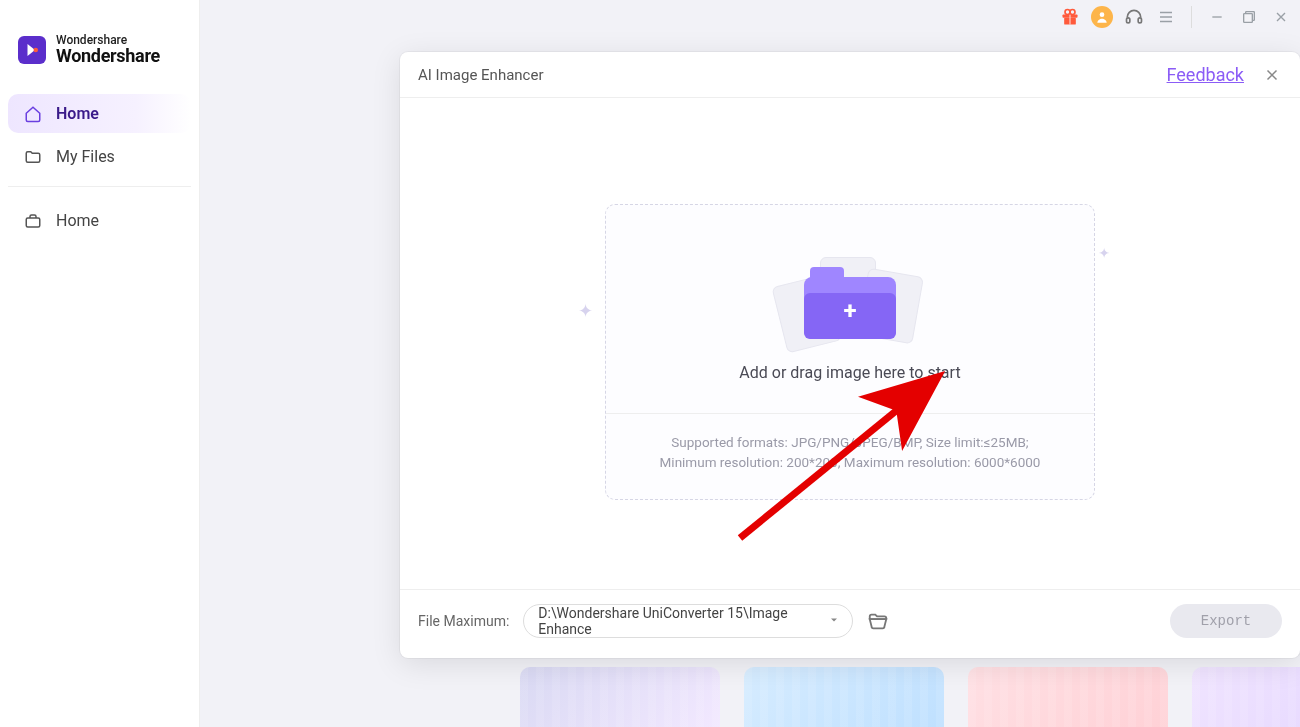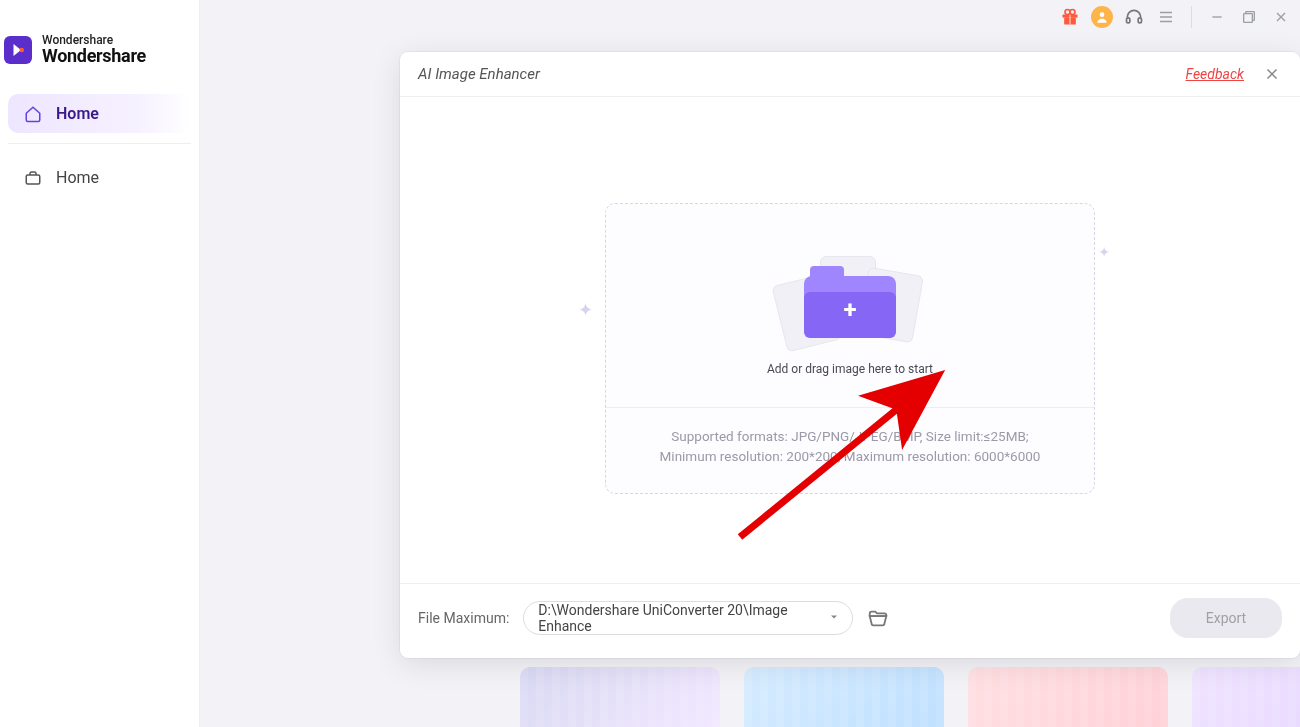--- a/index.html
+++ b/index.html
@@ -1,20 +1,20 @@
 <!DOCTYPE html>
 <html><head>
 <meta charset="utf-8">
 <style>
   *{box-sizing:border-box;margin:0;padding:0;font-family:-apple-system,"Segoe UI",Roboto,Arial,sans-serif;}
   html,body{width:1300px;height:727px;overflow:hidden;background:#f3f3f7;}
   
   .app{display:flex;width:100%;height:100%;}
   .sidebar{width:200px;background:#fff;border-right:1px solid #eee;padding-top:30px;}
-  .brand{display:flex;align-items:center;gap:10px;padding:4px 16px 28px 4px;}
+  .brand{display:flex;align-items:center;gap:10px;padding:4px 16px 28px 18px;}
   .brand-logo{width:28px;height:28px;border-radius:6px;background:#5b2ecb;position:relative;display:flex;align-items:center;justify-content:center;}
   .brand-logo svg{width:18px;height:18px;}
   .brand-text{line-height:1.05;}
   .brand-text .top{font-size:12px;color:#222;font-weight:500;}
   .brand-text .bot{font-size:18px;color:#111;font-weight:700;letter-spacing:-0.3px;}
   .nav{padding:1px 8px;}
   .nav-item{display:flex;align-items:center;gap:14px;padding:10px 16px;border-radius:10px;font-size:16px;color:#444;cursor:pointer;margin-bottom:4px;}
   .nav-item.active{background:linear-gradient(90deg,#eee6ff,#f6f1ff 70%,#fff);color:#3a1a8a;font-weight:600;}
   .nav-icon{width:18px;height:18px;color:#555;}
   .nav-item.active .nav-icon{color:#6a3fe0;}
@@ -42,52 +42,52 @@
   .bg-n{position:absolute;left:14px;color:#555;font-size:15px;}
   
   .thumbs{position:absolute;left:320px;bottom:0;display:flex;gap:24px;}
   .thumb{width:200px;height:60px;border-radius:10px 10px 0 0;background:linear-gradient(135deg,#d9d9f3,#f2e8ff);overflow:hidden;position:relative;}
   .thumb.t2{background:linear-gradient(135deg,#d6ecff,#bfe0ff);}
   .thumb.t3{background:linear-gradient(135deg,#ffe0e4,#ffd1d6);}
   .thumb.t4{background:linear-gradient(135deg,#f0e4ff,#e4d6ff);}
   .thumb::before{content:"";position:absolute;inset:0;background:repeating-linear-gradient(90deg,rgba(255,255,255,.4) 0 8px,transparent 8px 16px);opacity:.25;}
   
   .modal{position:absolute;left:200px;top:52px;width:900px;height:606px;background:#fff;border-radius:8px;box-shadow:0 6px 30px rgba(0,0,0,.10),0 0 0 1px rgba(0,0,0,.04);display:flex;flex-direction:column;}
-  .modal-head{display:flex;align-items:center;justify-content:space-between;padding:12px 18px;border-bottom:1px solid #eee;font-style:italic;}
+  .modal-head{display:flex;align-items:center;justify-content:space-between;padding:12px 18px;border-bottom:1px solid #eee;}
   .modal-title{font-size:15px;color:#555;}
   .modal-head-right{display:flex;align-items:center;gap:18px;}
-  .feedback{font-size:14px;color:#ef4444;text-decoration:underline;cursor:pointer;}
+  .feedback{font-size:18px;color:#8b5cf6;text-decoration:underline;cursor:pointer;}
   .close-x{color:#888;cursor:pointer;width:20px;height:20px;display:flex;align-items:center;justify-content:center;}
   .modal-body{flex:1;position:relative;display:flex;align-items:flex-start;justify-content:center;padding-top:106px;}
   .dropzone{width:490px;border:1px dashed #d6d6e5;border-radius:10px;background:#fdfdff;padding:42px 28px 26px 28px;text-align:center;}
   .folder-illustration{height:92px;display:flex;align-items:flex-end;justify-content:center;margin-bottom:24px;position:relative;}
   .ghost-page{position:absolute;width:56px;height:68px;border-radius:6px;background:#f0f0f6;border:1px solid #e6e6ef;}
   .ghost-page.g1{transform:rotate(-14deg) translate(-44px,-2px);}
   .ghost-page.g2{transform:rotate(10deg) translate(40px,-6px);}
   .ghost-page.g3{transform:translate(-2px,-14px);}
   .folder{position:relative;width:92px;height:62px;}
   .folder-back{position:absolute;inset:0;background:#9f86ff;border-radius:8px;}
   .folder-tab{position:absolute;top:-10px;left:6px;width:34px;height:14px;background:#9f86ff;border-radius:4px 4px 0 0;}
   .folder-front{position:absolute;left:0;right:0;bottom:0;height:46px;background:#8566f5;border-radius:6px;}
   .folder-plus{position:absolute;left:50%;bottom:14px;transform:translateX(-50%);color:#fff;font-size:24px;font-weight:700;}
   .sparkle{position:absolute;color:#d7d3ee;font-size:18px;}
   .sparkle.s1{left:-56px;bottom:18px;}
   .sparkle.s2{right:-44px;top:-2px;font-size:14px;}
-  .drop-title{font-size:12px;color:#4a4a55;margin-bottom:31px;}
+  .drop-title{font-size:16px;color:#4a4a55;margin-bottom:31px;}
   .drop-sep{height:1px;background:#eee;margin:0 -28px 18px -28px;}
   .drop-hint{font-size:13.5px;color:#9a9aa8;line-height:1.5;padding:0 8px;}
   
   .arrow{position:absolute;left:330px;top:265px;pointer-events:none;}
   .modal-foot{display:flex;align-items:center;gap:14px;padding:14px 18px 20px 18px;border-top:1px solid #eee;}
   .foot-label{font-size:14px;color:#666;}
   .path-select{flex:0 0 330px;height:34px;border:1px solid #ddd;border-radius:18px;padding:0 34px 0 14px;font-size:14px;color:#444;background:#fff;position:relative;display:flex;align-items:center;cursor:pointer;}
   .path-select .caret{position:absolute;right:12px;color:#888;}
   .open-folder{width:22px;height:22px;color:#777;cursor:pointer;}
   .spacer{flex:1;}
-  .export-btn{width:112px;height:40px;border:none;border-radius:18px;background:#e9e9ef;color:#a0a0aa;font-size:14px;cursor:not-allowed;}
+  .export-btn{width:112px;height:34px;border:none;border-radius:18px;background:#e9e9ef;color:#a0a0aa;font-size:14px;cursor:not-allowed;font-family:Liberation Mono, monospace;}
 </style>
 </head>
 <body>
 
 <div class="app">
 
   <aside class="sidebar">
     <div class="brand">
       <div class="brand-logo">
         <svg viewBox="0 0 24 24" fill="none">
@@ -99,20 +99,26 @@
         <div class="top">Wondershare</div>
         <div class="bot">Wondershare</div>
       </div>
     </div>
     <nav class="nav">
       <div class="nav-item active">
         <svg class="nav-icon" viewBox="0 0 24 24" fill="none" stroke="currentColor" stroke-width="2">
             <path d="M3 11l9-8 9 8v9a2 2 0 0 1-2 2H5a2 2 0 0 1-2-2z"></path>
           </svg>
         <span>Home</span>
+      </div>
+      <div class="nav-item">
+        <svg class="nav-icon" viewBox="0 0 24 24" fill="none" stroke="currentColor" stroke-width="2">
+            <path d="M3 7a2 2 0 0 1 2-2h4l2 2h8a2 2 0 0 1 2 2v8a2 2 0 0 1-2 2H5a2 2 0 0 1-2-2z"></path>
+          </svg>
+        <span>My Files</span>
       </div>
       <div class="nav-divider"></div>
       <div class="nav-item">
         <svg class="nav-icon" viewBox="0 0 24 24" fill="none" stroke="currentColor" stroke-width="2">
             <rect x="3" y="8" width="18" height="12" rx="2"></rect>
             <path d="M8 8V6a2 2 0 0 1 2-2h4a2 2 0 0 1 2 2v2"></path>
           </svg>
         <span>Home</span>
       </div>
     </nav>
@@ -237,21 +243,21 @@
               <path d="M0 0 L12 5 L0 10 L3 5 Z" fill="#e40000"></path>
             </marker>
           </defs>
           <line x1="10" y1="175" x2="188" y2="30" stroke="#e40000" stroke-width="7" marker-end="url(#ah)"></line>
         </svg>
       </div>
 
       <div class="modal-foot">
         <span class="foot-label">File Maximum:</span>
         <div class="path-select">
-          <span>D:\Wondershare UniConverter 20\Image Enhance</span>
+          <span>D:\Wondershare UniConverter 15\Image Enhance</span>
           <span class="caret">
             <svg width="12" height="12" viewBox="0 0 24 24" fill="currentColor">
                 <path d="M6 9l6 6 6-6z"></path>
               </svg>
           </span>
         </div>
         <span class="open-folder">
           <svg viewBox="0 0 24 24" width="22" height="22" fill="none" stroke="currentColor" stroke-width="2">
               <path d="M3 7a2 2 0 0 1 2-2h4l2 2h8a2 2 0 0 1 2 2v1H3z"></path>
               <path d="M3 10h18l-2 8a2 2 0 0 1-2 2H7a2 2 0 0 1-2-2z"></path>

